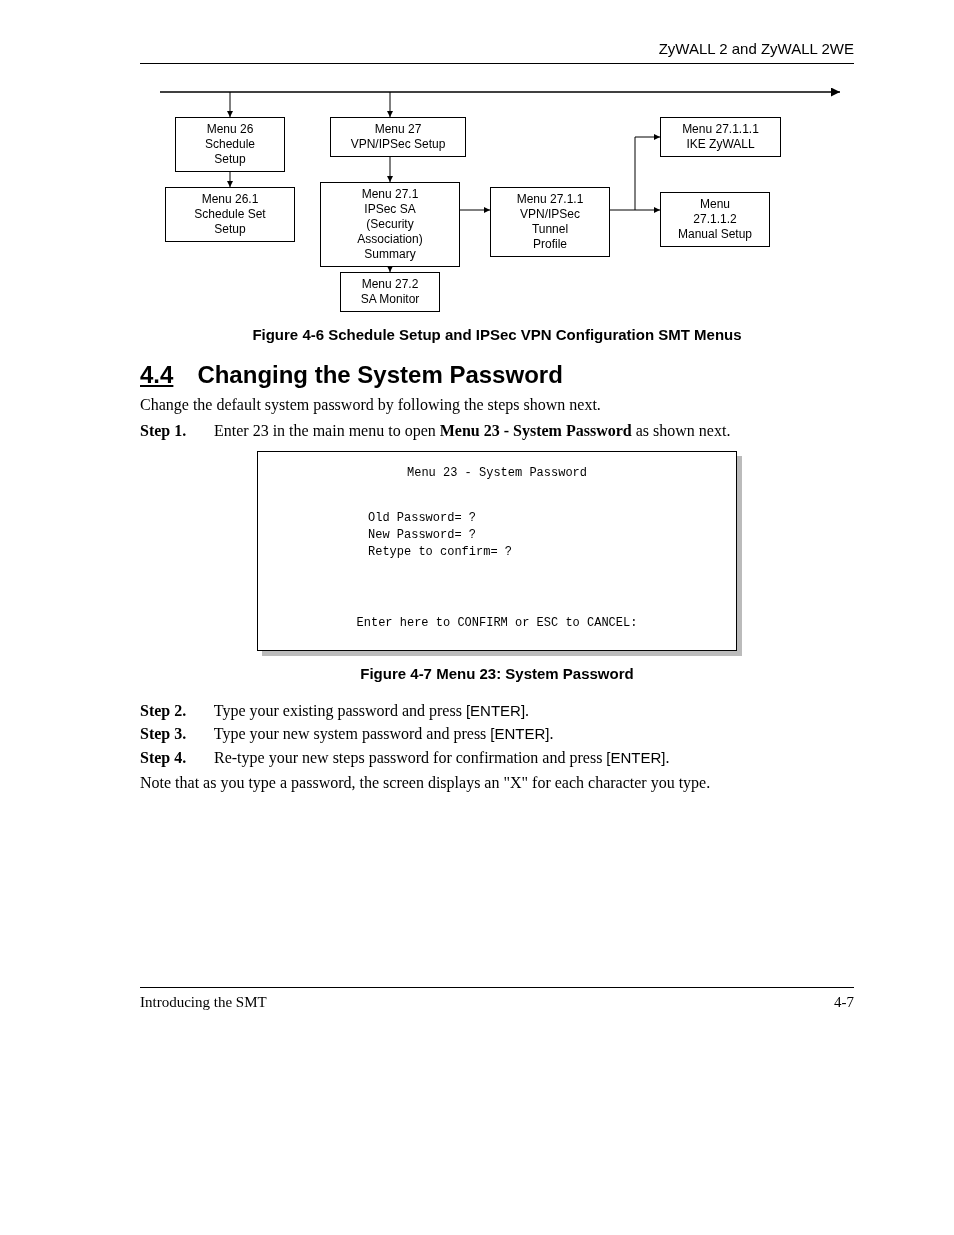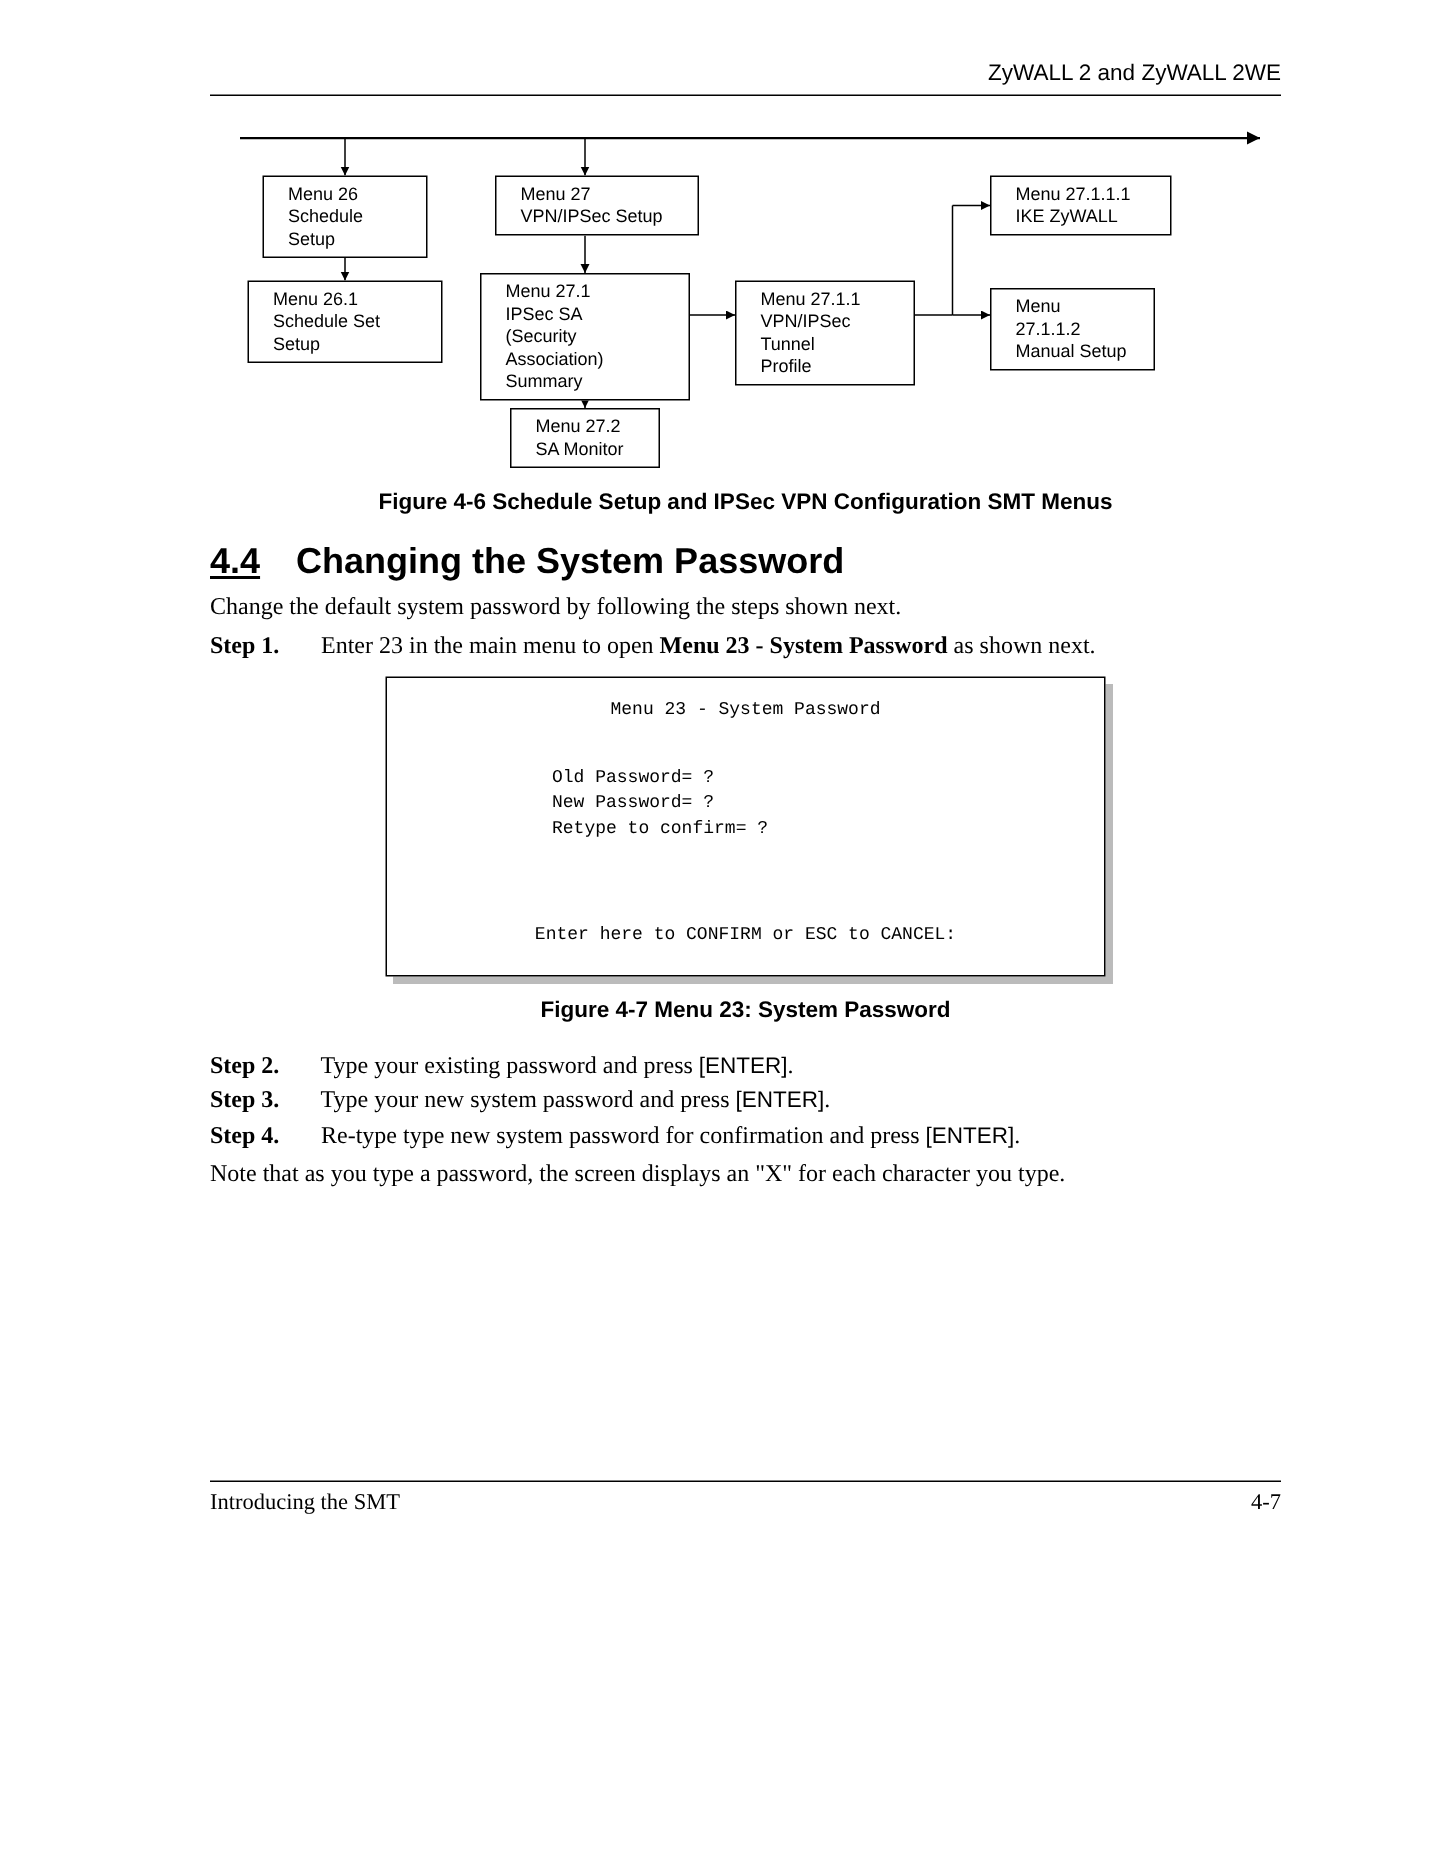--- a/index.html
+++ b/index.html
@@ -77,21 +77,21 @@
     position: relative;
     height: 230px;
     margin: 0 0 4px 0;
   }
   .dbox {
     position: absolute;
     border: 1px solid #000;
     background: #fff;
     font-family: Arial, Helvetica, sans-serif;
     font-size: 12px;
-    text-align: left;
+    text-align: center;
     padding: 4px 16px;
     line-height: 1.25;
     box-sizing: border-box;
   }
   
   .term-shadow {
     position: relative;
     width: 480px;
     margin: 10px auto 10px auto;
   }
@@ -221,21 +221,21 @@
   <div class="step-line">
     <span class="step-label">Step 2.</span>
     <span>Type your existing password and press </span><span class="sans">[ENTER]</span><span>.</span>
   </div>
   <div class="step-line">
     <span class="step-label">Step 3.</span>
     <span>Type your new system password and press </span><span class="sans">[ENTER]</span><span>.</span>
   </div>
   <div class="step-line">
     <span class="step-label">Step 4.</span>
-    <span>Re-type type new system password for confirmation and press </span><span class="sans">[ENTER]</span><span>.</span>
+    <span>Re-type your new steps password for confirmation and press </span><span class="sans">[ENTER]</span><span>.</span>
   </div>
 
   <div class="body-text">Note that as you type a password, the screen displays an "X" for each character you type.</div>
 
   <div style="height:160px"></div>
 
   <hr class="footer-rule">
   <div class="footer">
     <span>Introducing the SMT</span>
     <span>4-7</span>

